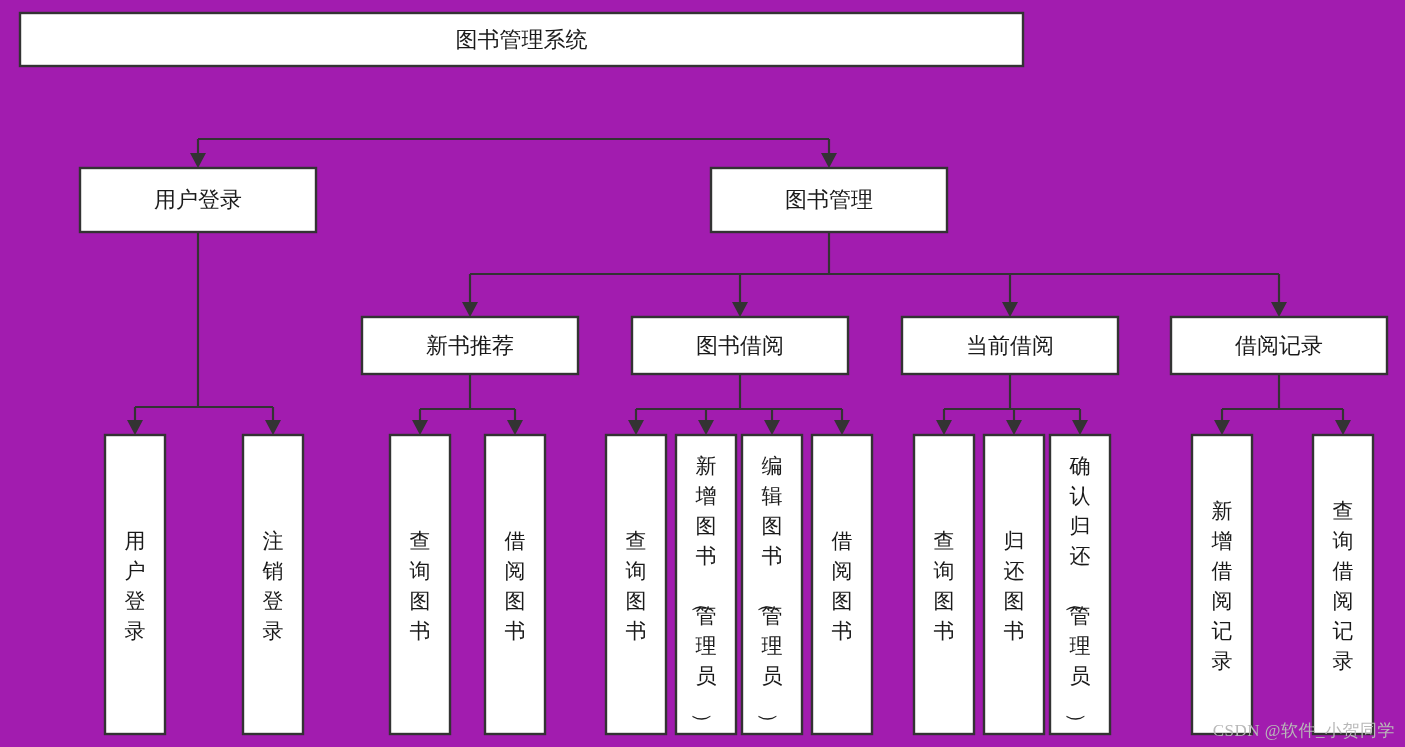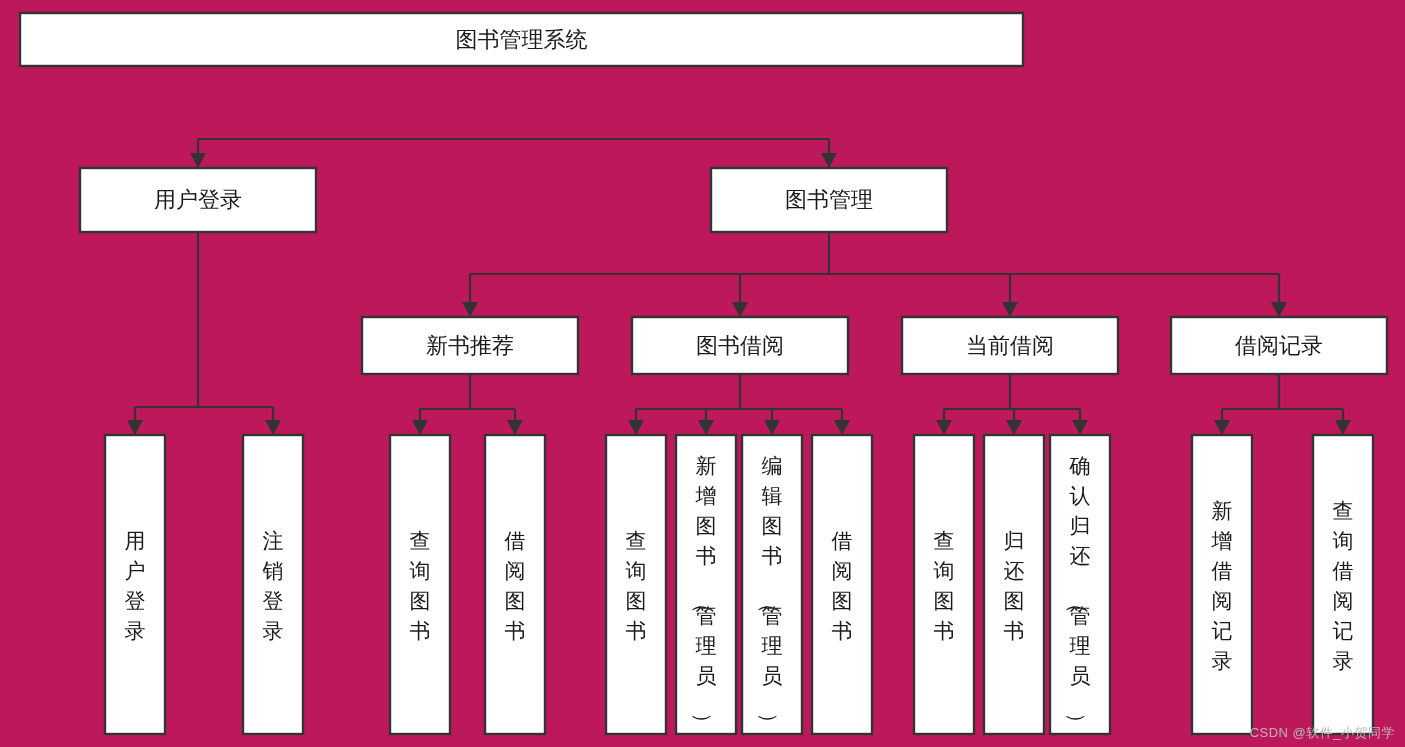--- a/index.html
+++ b/index.html
@@ -10,21 +10,21 @@
   body {
     width: 1405px;
     height: 747px;
     overflow: hidden;
     font-family: "DejaVu Sans", "Liberation Sans", sans-serif;
   }
   #diagram-root {
     position: relative;
     width: 1405px;
     height: 747px;
-    background: #be185d;
+    background: #a21caf;
   }
   svg#flow {
     display: block;
     width: 1405px;
     height: 747px;
   }
   .node-rect {
     fill: #ffffff;
     stroke: #333333;
     stroke-width: 2.4;
@@ -47,22 +47,22 @@
     stroke-width: 2.2;
     fill: none;
   }
   .arrow-head {
     fill: #333333;
   }
   .watermark {
     position: absolute;
     right: 10px;
     bottom: 5px;
-    font-family: Liberation Sans, sans-serif;
-    font-size: 13px;
+    font-family: Liberation Serif, serif;
+    font-size: 17px;
     color: #b8b8b8;
     white-space: nowrap;
     letter-spacing: 0.5px;
   }
 </style>
 </head>
 <body>
 
 <div id="diagram-root">
   <svg id="flow" viewBox="0 0 1405 747" xmlns="http://www.w3.org/2000/svg">

